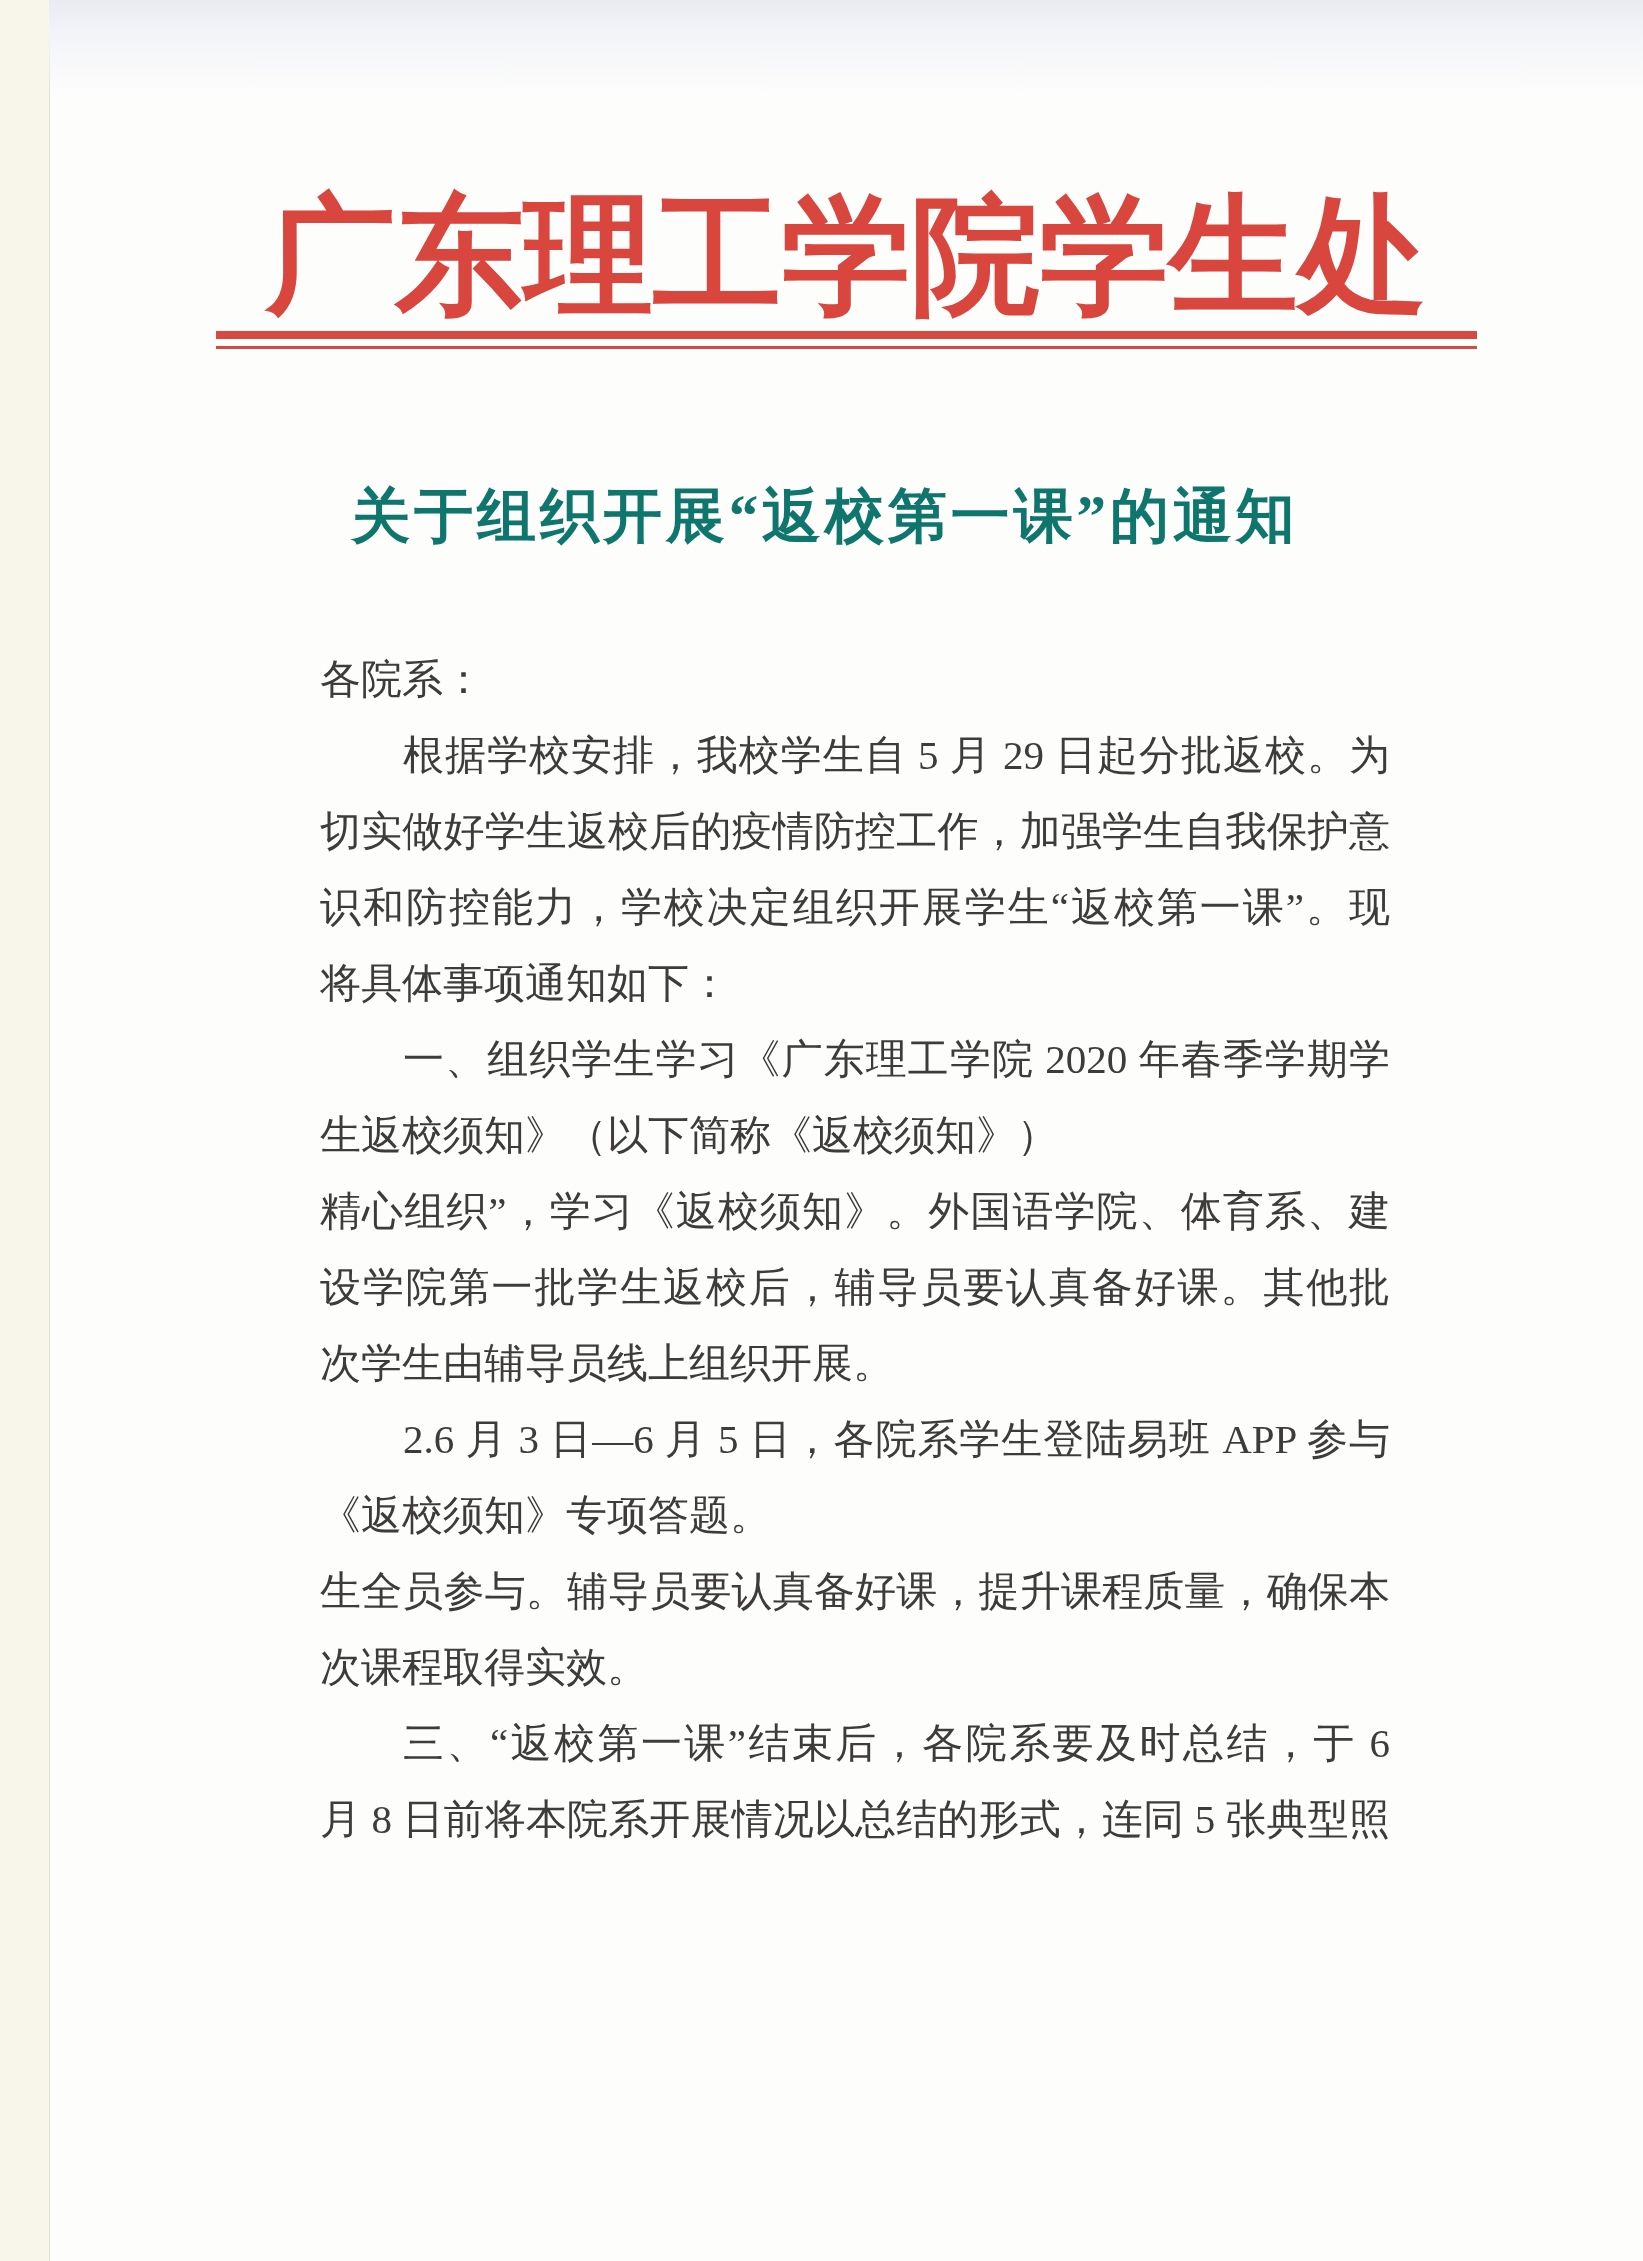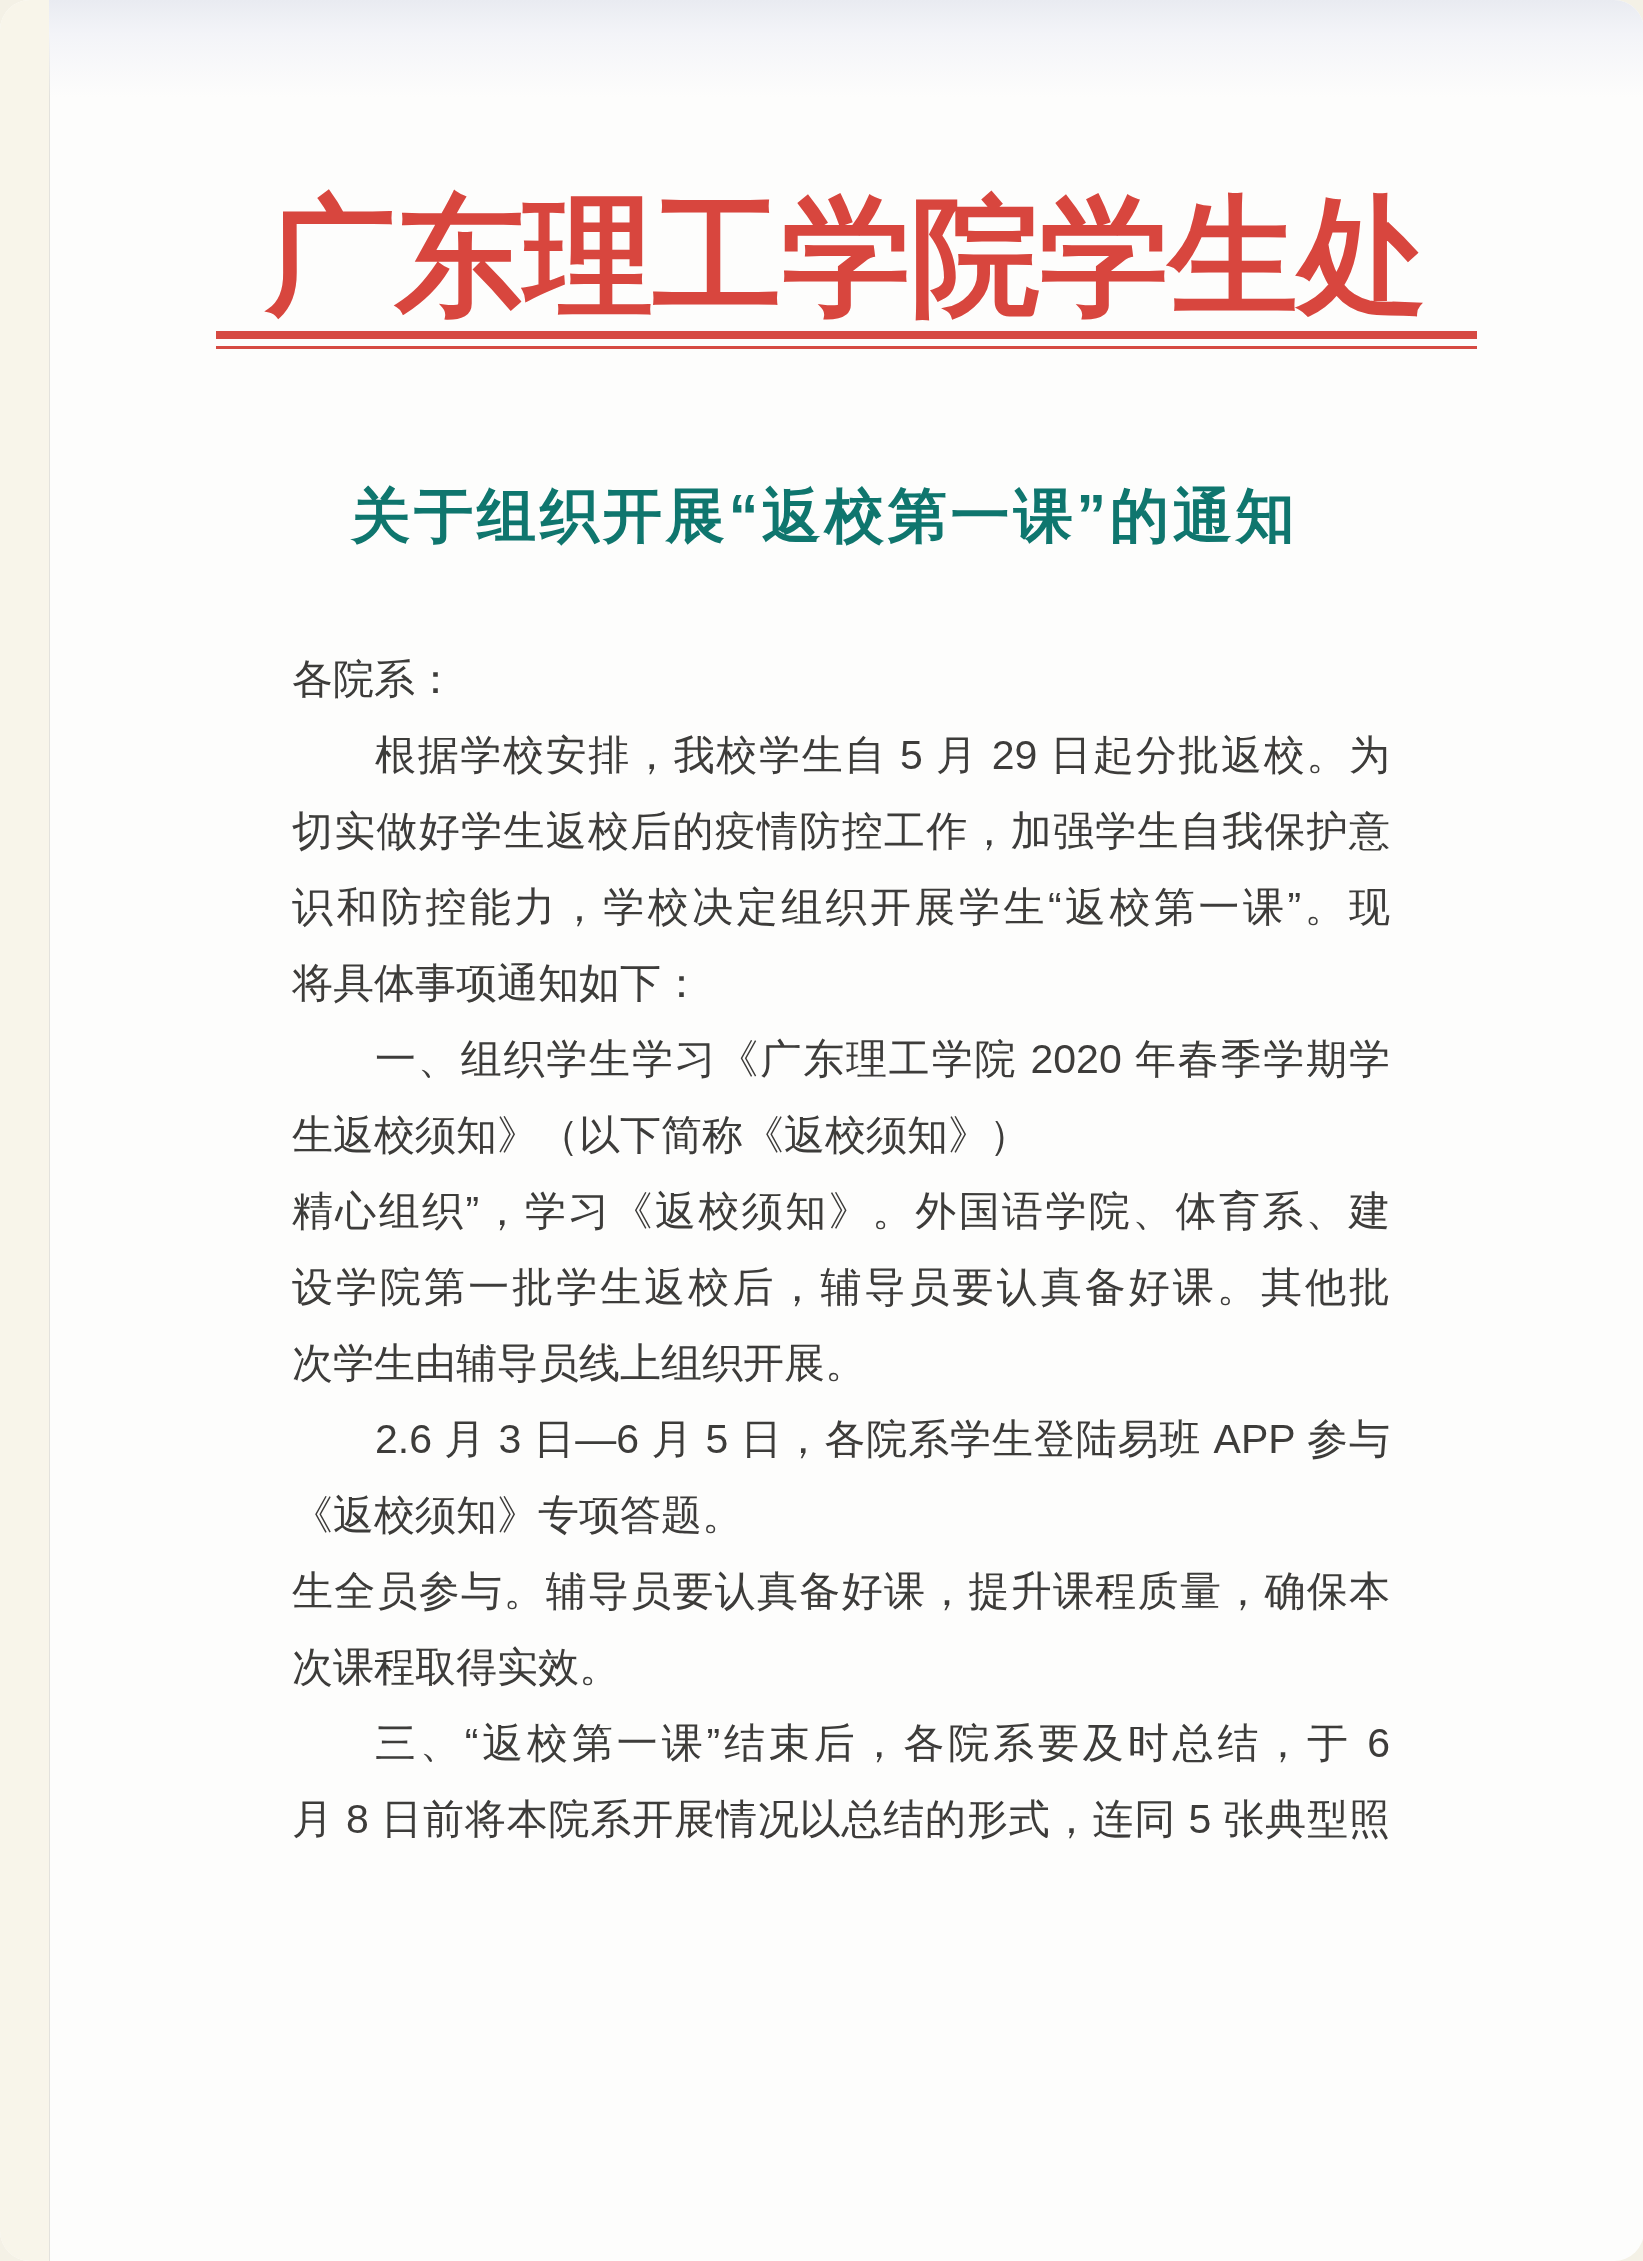--- a/index.html
+++ b/index.html
@@ -6,22 +6,21 @@
     margin: 0;
     padding: 0;
     background: #f4f1e6;
   }
   .page {
     position: relative;
     width: 1644px;
     height: 2261px;
     background: #fdfdfc;
     overflow: hidden;
-    font-family: Liberation Sans, sans-serif;
-    border-radius: 30px;
+    font-family: Liberation Serif, serif;
   }
   
   .scan-left-strip {
     position: absolute;
     left: 0; top: 0;
     width: 49px; height: 2261px;
     background: #f8f5ea;
     border-right: 1.3px solid #e3e2dd;
   }
   .scan-top-band {
@@ -71,20 +70,21 @@
     left: 292px; top: 641px;
     width: 1098px;
     color: #3d3c3a;
     font-size: 41px;
   }
   .body-text .line {
     height: 76px;
     line-height: 76px;
     text-align: left;
     overflow: visible;
+    margin-left: 28px;
   }
   .body-text .line.justify {
     text-align: justify;
     text-align-last: justify;
   }
   .body-text .line.indent {
     padding-left: 83px;
   }
 </style>
 </head>

